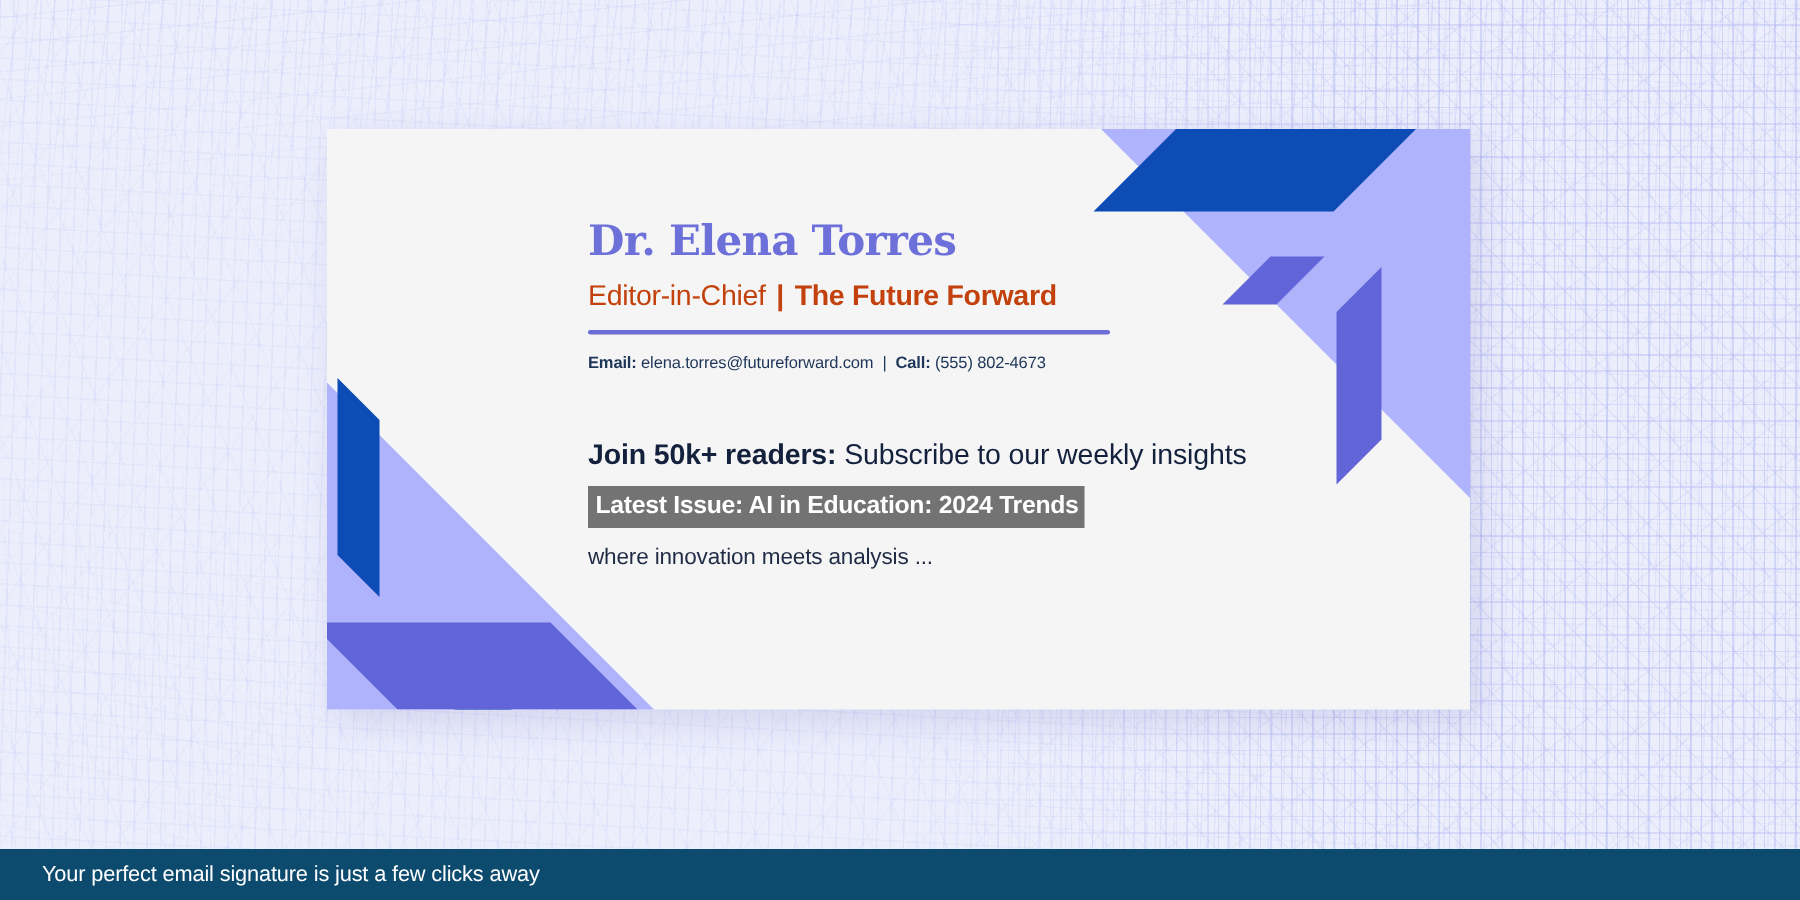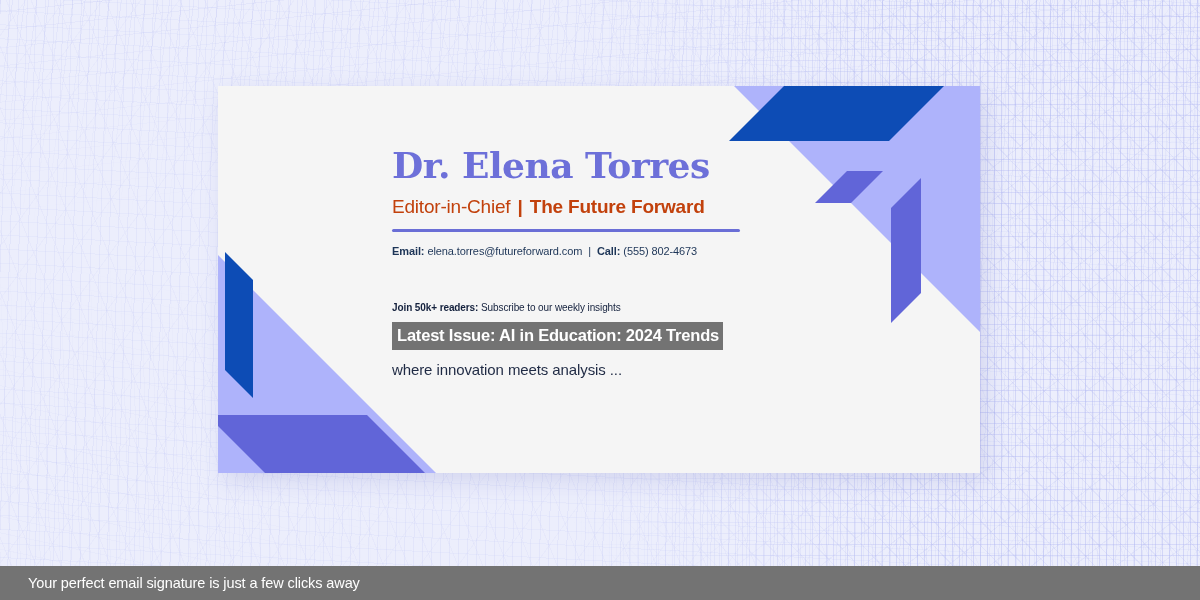--- a/index.html
+++ b/index.html
@@ -145,21 +145,21 @@
     position: absolute;
     left: 174px;
     top: 60px;
     width: 560px;
     z-index: 5;
   }
 
   #person-name {
     font-family: "DejaVu Serif", serif;
     font-weight: bold;
-    font-size: 36px;
+    font-size: 28px;
     line-height: 1.08;
     letter-spacing: -0.5px;
     color: #6d70d9;
     white-space: nowrap;
   }
 
   #role-line {
     margin-top: 11px;
     font-size: 19px;
     color: #c2410c;
@@ -184,21 +184,21 @@
     color: #1d3557;
     letter-spacing: -0.1px;
     white-space: nowrap;
   }
   #contact-line .lbl { font-weight: 700; }
   #contact-line .bar { padding: 0 3px; }
 
   #promo-block { margin-top: 45px; }
 
   #promo-line {
-    font-size: 10px;
+    font-size: 19px;
     color: #14213d;
     letter-spacing: -0.1px;
     white-space: nowrap;
     margin-top: 39px;
   }
   #promo-line .strong { font-weight: 700; }
 
   #issue-highlight {
     display: inline-block;
     margin-top: 9px;
@@ -217,21 +217,21 @@
     color: #1f2a44;
     letter-spacing: -0.1px;
     white-space: nowrap;
   }
 
   
   #footer-bar {
     position: absolute;
     left: 0; right: 0; bottom: 0;
     height: 34px;
-    background: #737373;
+    background: #0c4a6e;
     display: flex;
     align-items: center;
     justify-content: space-between;
     padding: 0 28px;
     color: #ffffff;
     font-size: 14.5px;
     letter-spacing: -0.1px;
     margin-top: 15px;
   }
   #footer-right { font-size: 15px; }

